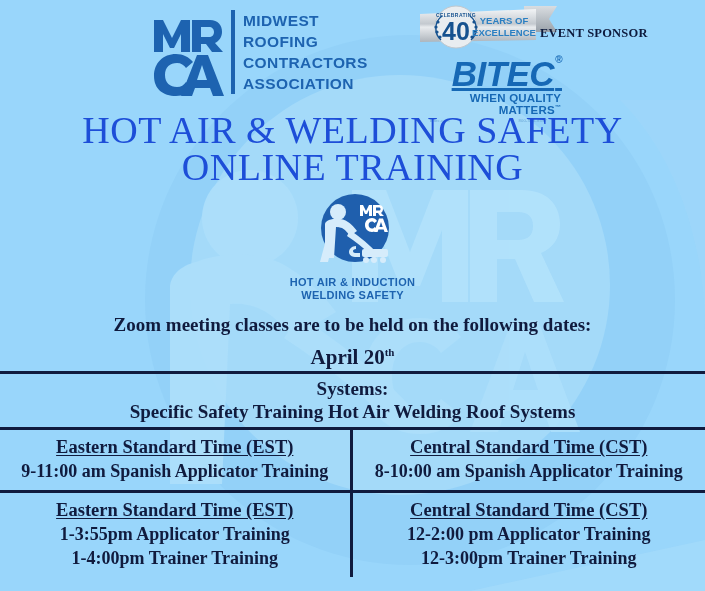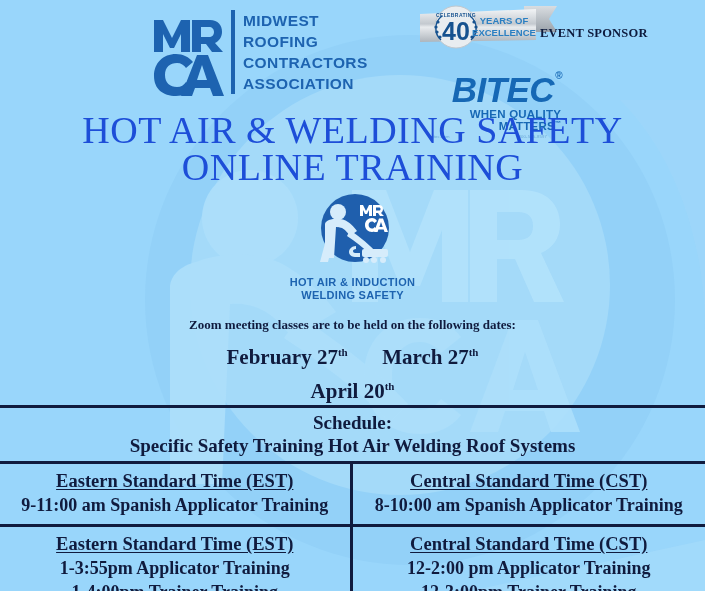--- a/index.html
+++ b/index.html
@@ -80,23 +80,24 @@
   }
   .ribbon-svg { display: block; width: 145px; height: 50px; }
   .bitec-word {
     font-family: "Liberation Sans", sans-serif;
     font-style: italic;
     font-weight: 700;
     font-size: 35px;
     letter-spacing: -0.5px;
     color: #1668b5;
     line-height: 34px;
-    margin-top: 17px;
+    margin-top: 1px;
     position: relative;
     display: inline-block;
+    text-decoration: underline;
   }
   .bitec-word .reg {
     font-size: 10px;
     font-style: normal;
     vertical-align: super;
     position: relative;
     top: -10px;
     left: 1px;
   }
   .bitec-tag {
@@ -165,21 +166,21 @@
   
   .dates {
     position: relative;
     z-index: 2;
     text-align: center;
     color: #101b3e;
     font-family: "Liberation Serif", serif;
     font-weight: 700;
     margin-top: 11px;
   }
-  .dates-lead { font-size: 13px; line-height: 24px; }
+  .dates-lead { font-size: 19px; line-height: 24px; }
   .dates-row {
     font-size: 21px;
     line-height: 27px;
     margin-top: 2px;
   }
   .dates-row .gap { display: inline-block; width: 24px; }
   .dates-row sup { font-size: 11px; vertical-align: super; }
 
   
   .rule {
@@ -371,33 +372,28 @@
     </svg>
     <div class="badge-caption">
       <div>HOT AIR &amp; INDUCTION</div>
       <div>WELDING SAFETY</div>
     </div>
   </div>
 
   <div class="dates">
     <div class="dates-lead">Zoom meeting classes are to be held on the following dates:</div>
     <div class="dates-row">
-      <span><span>February</span>&nbsp;<span>27</span><sup>th</sup></span>
-      <span class="gap"></span>
-      <span><span>March</span>&nbsp;<span>27</span><sup>th</sup></span>
-    </div>
-    <div class="dates-row">
       <span><span>April</span>&nbsp;<span>20</span><sup>th</sup></span>
     </div>
   </div>
 
   <div class="rule"></div>
 
   <div class="sched">
-    <div class="sched-title">Schedule:</div>
+    <div class="sched-title">Systems:</div>
     <div class="sched-sub">Specific Safety Training Hot Air Welding Roof Systems</div>
   </div>
 
   <div class="rule"></div>
 
   <div class="grid">
 
     <div class="grid-row">
       <div class="cell left">
         <div class="cell-head">Eastern Standard Time (EST)</div>

